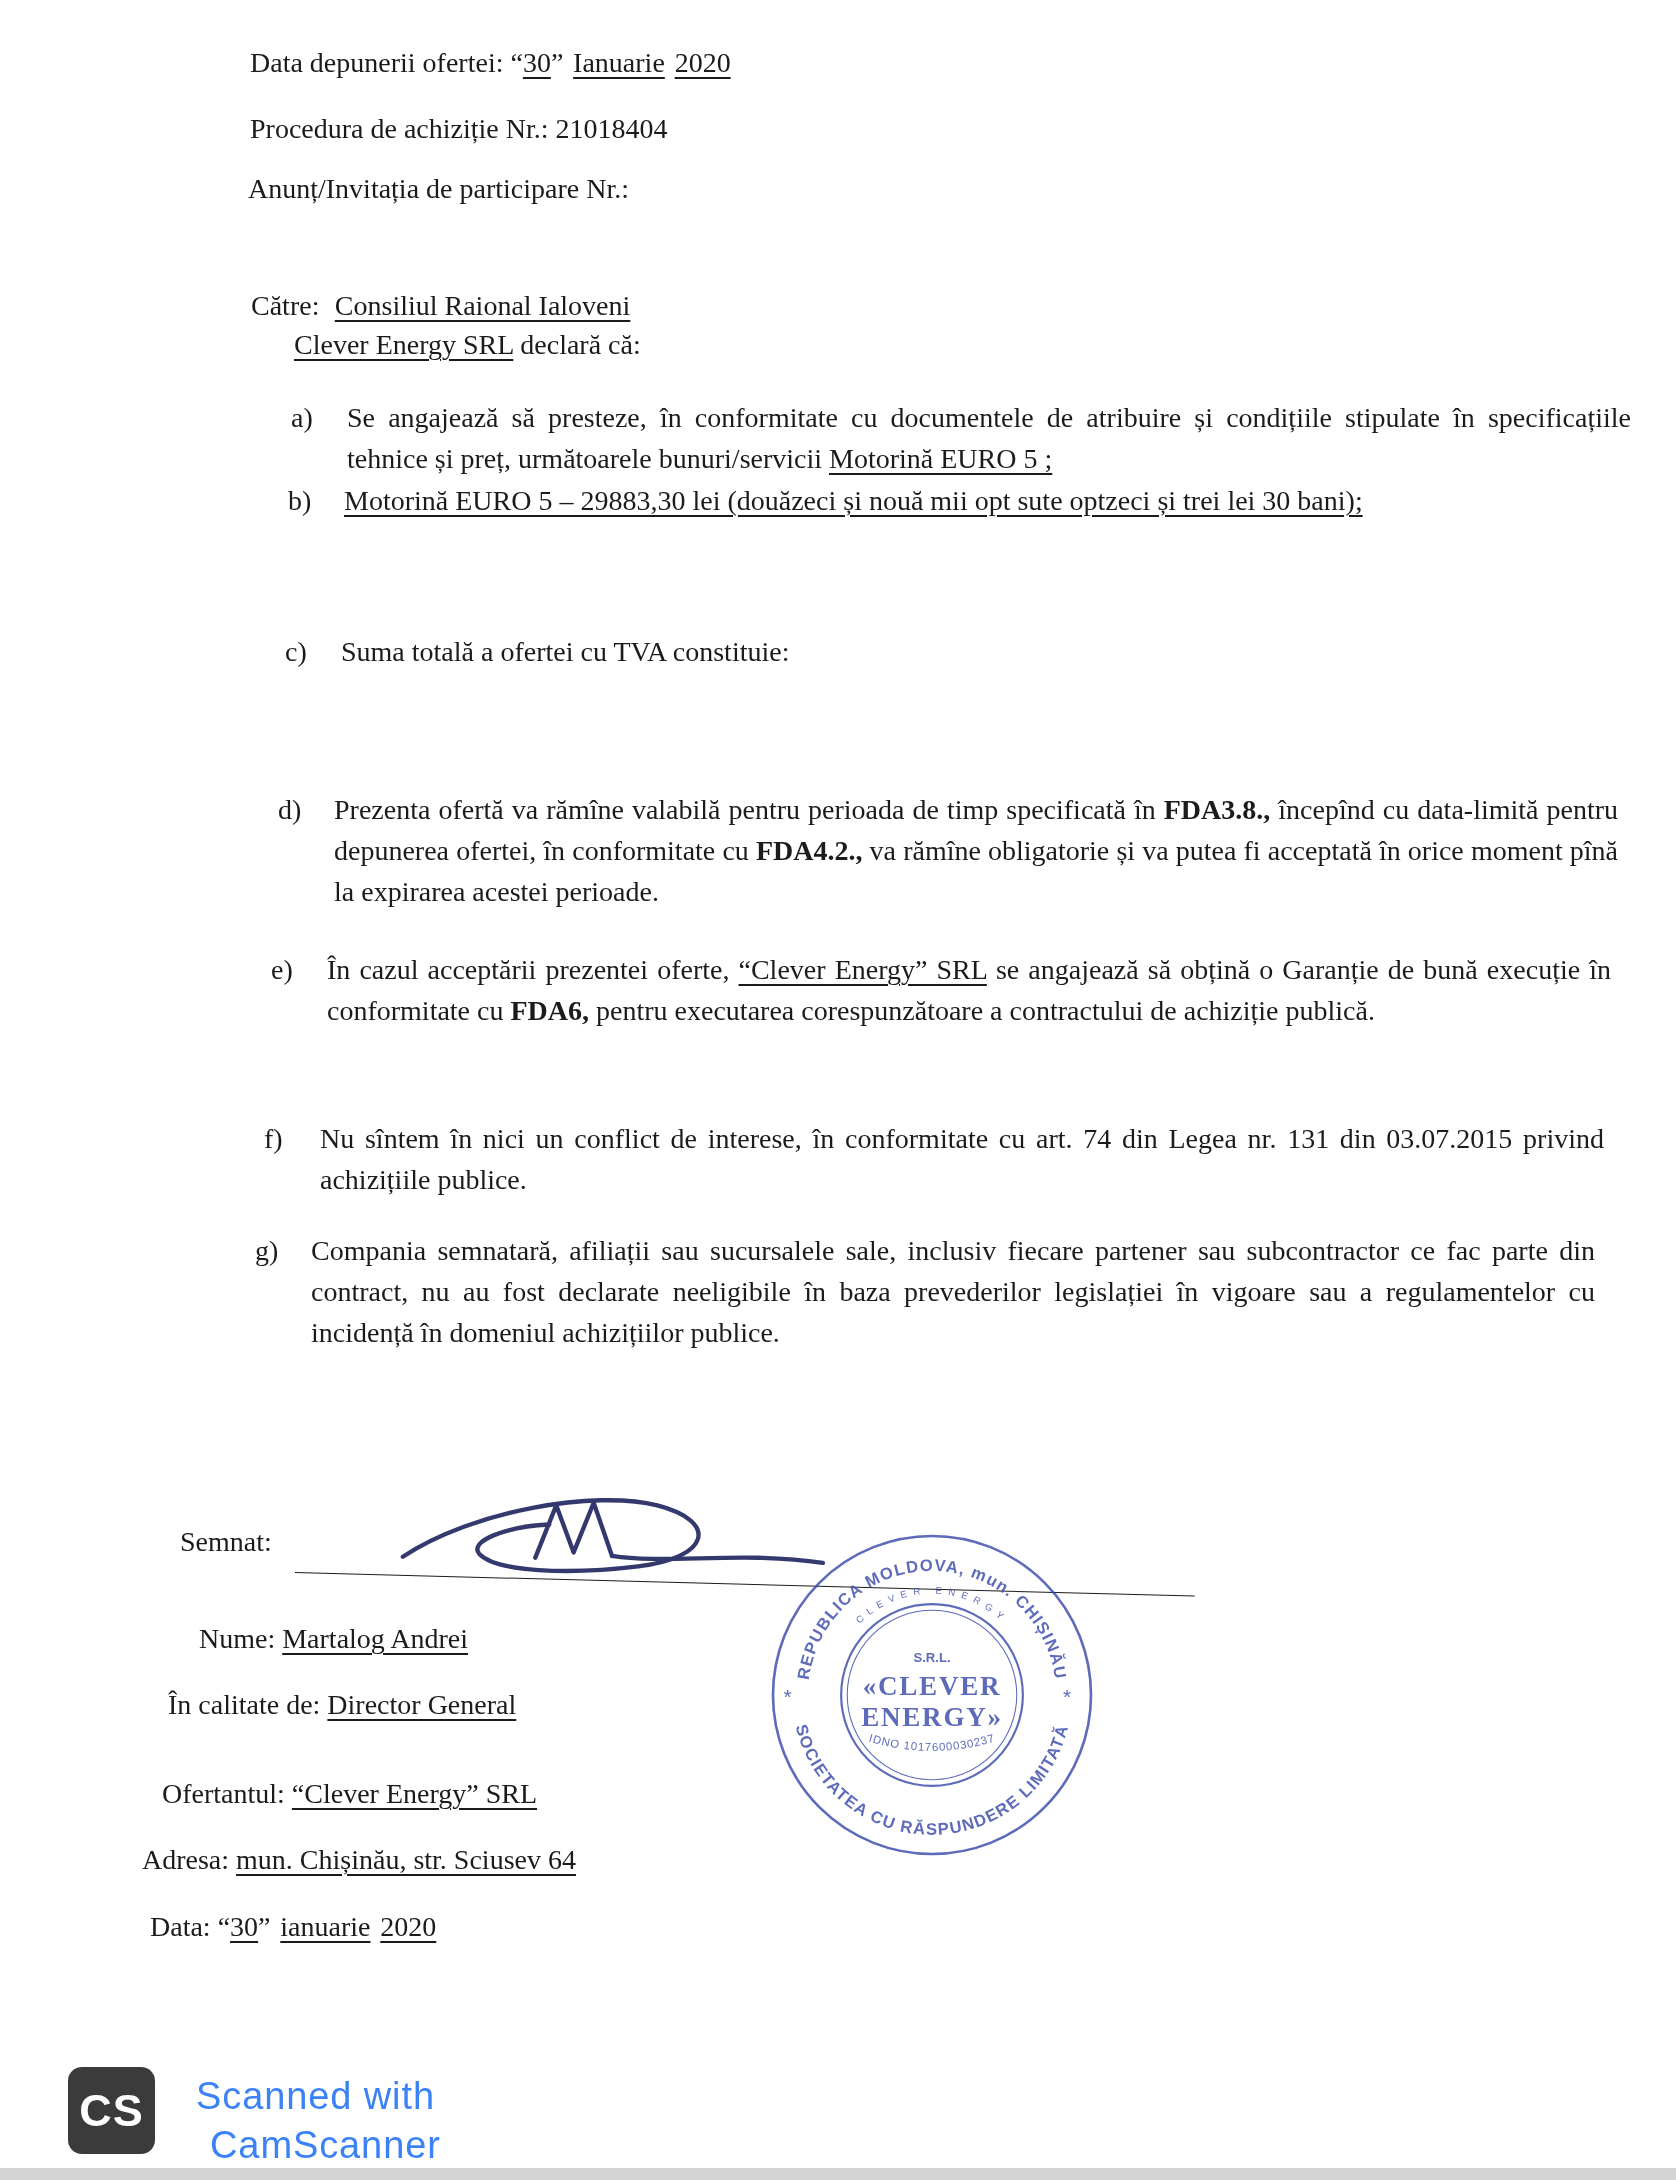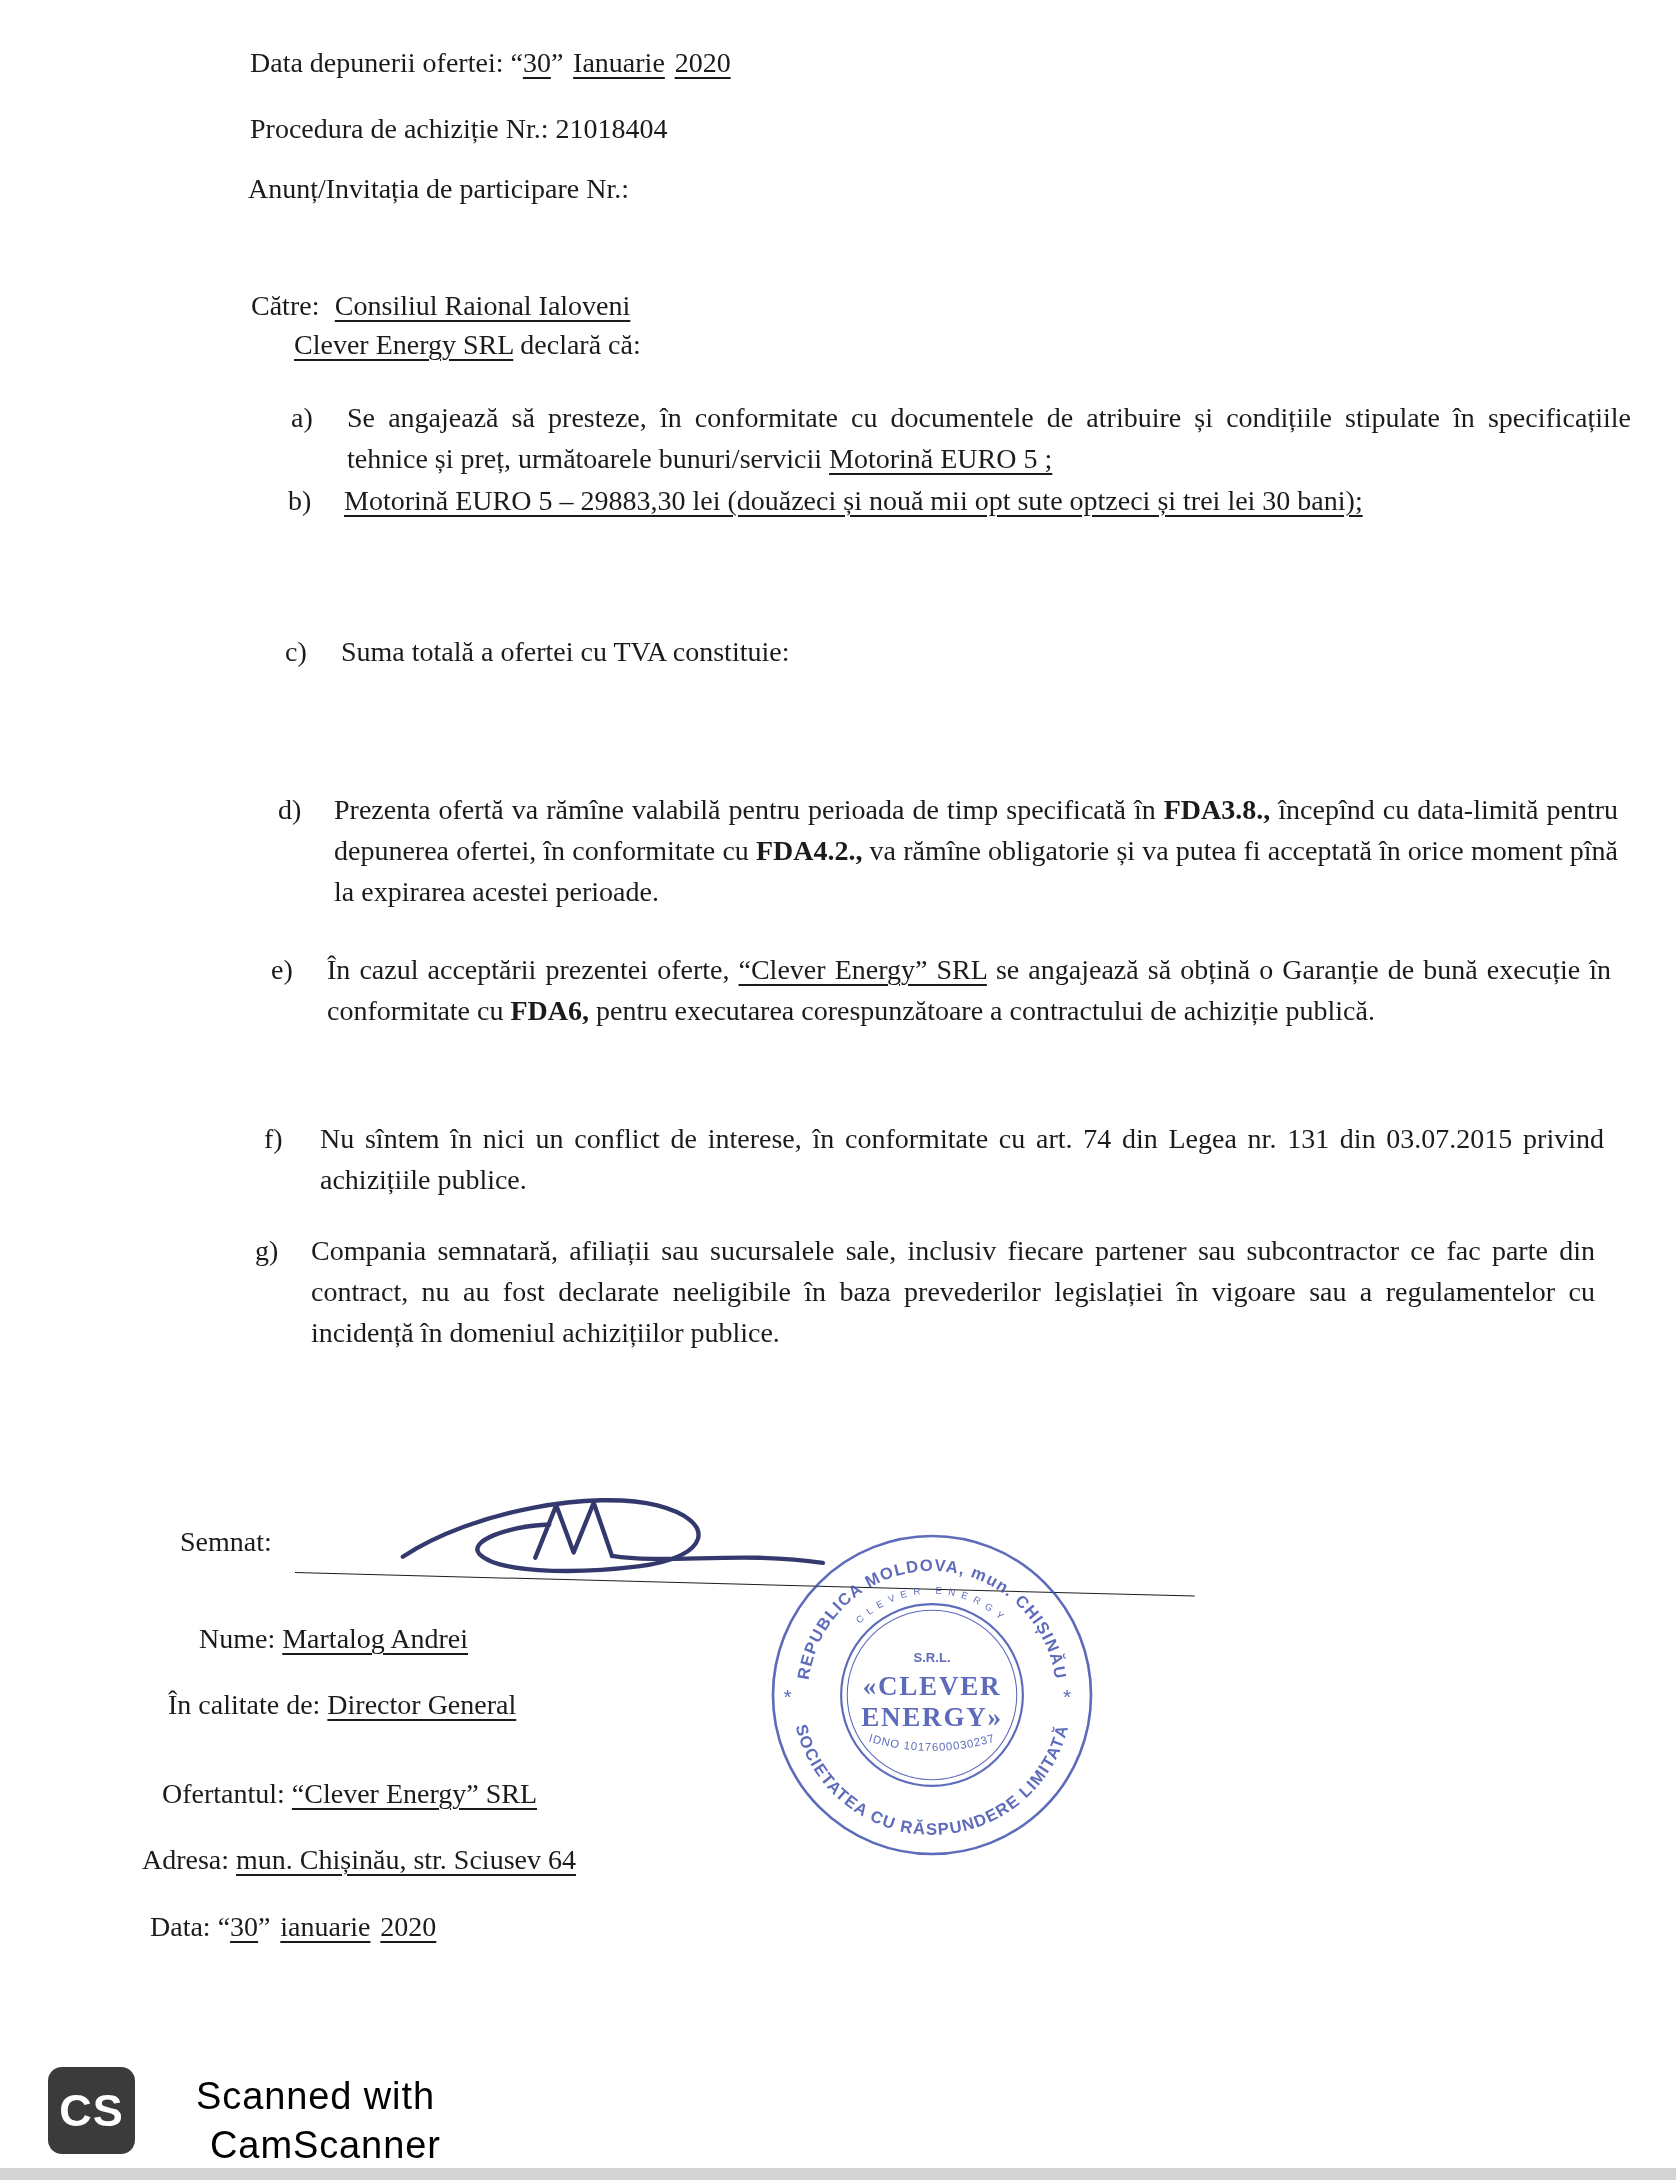--- a/index.html
+++ b/index.html
@@ -51,21 +51,21 @@
     border-radius: 14px;
     display: flex; align-items: center; justify-content: center;
     font-family: "Liberation Sans", sans-serif;
     font-weight: bold; font-size: 45px; color: #ffffff;
     letter-spacing: 0.9px;
   }
   .cs-text {
     position: absolute;
     font-family: "Liberation Sans", sans-serif;
     font-size: 38px; line-height: 49px;
-    color: #000000; letter-spacing: 0.9px;
+    color: #3b82f6; letter-spacing: 0.9px;
     white-space: nowrap;
   }
   .scan-strip {
     position: absolute;
     left: 0; width: 1677px;
     background: #c6c6c6; opacity: 0.75;
   }
 </style>
 </head>
 <body>
@@ -191,20 +191,20 @@
     <text font-size="11" letter-spacing="7" text-anchor="middle"><textPath href="#arcInner" startOffset="50%">CLEVER ENERGY</textPath></text>
     <text x="190" y="152" text-anchor="middle" font-size="15" font-weight="bold">S.R.L.</text>
     <text x="190" y="190" text-anchor="middle" font-size="31" font-weight="bold" letter-spacing="2" font-family="Liberation Serif, serif">«CLEVER</text>
     <text x="190" y="226" text-anchor="middle" font-size="31" font-weight="bold" letter-spacing="2" font-family="Liberation Serif, serif">ENERGY»</text>
     <text font-size="13" letter-spacing="1" text-anchor="middle"><textPath href="#arcIdno" startOffset="50%">IDNO 1017600030237</textPath></text>
     <text x="20" y="200" font-size="24">*</text>
     <text x="340" y="200" font-size="24">*</text>
   </g>
 </svg>
 
-<div class="cs-logo" style="left:48px; top:2067px;">
+<div class="cs-logo" style="left:68px; top:2067px;">
   <span>CS</span>
 </div>
 <div class="cs-text" style="left:196px; top:2072px;">Scanned with</div>
 <div class="cs-text" style="left:210px; top:2121px;">CamScanner</div>
 
 <div class="scan-strip" style="top:2168px; height:12.2px;"></div>
 
 
 </body></html>

